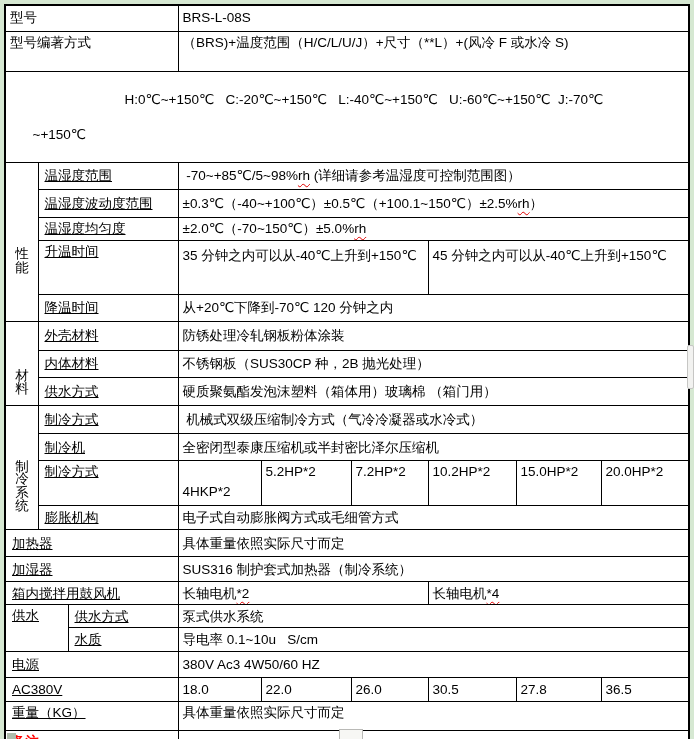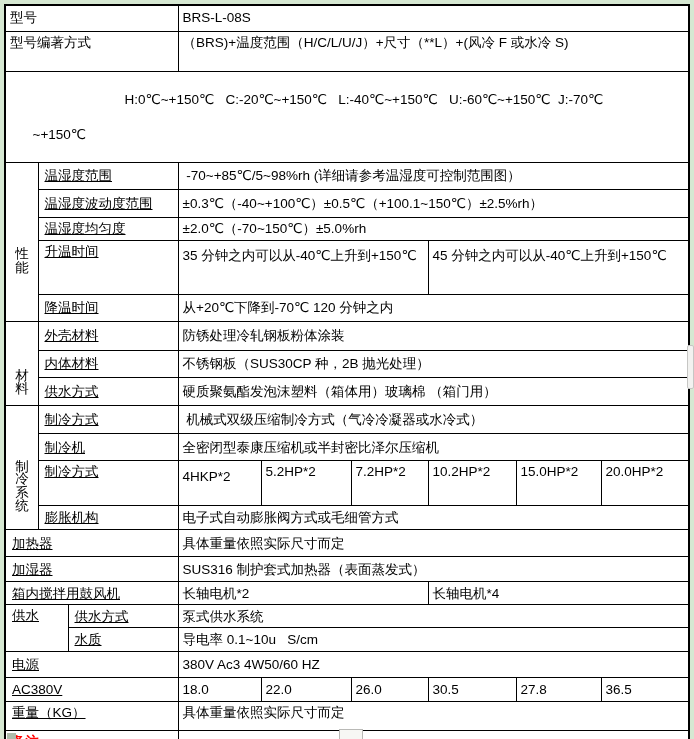--- a/index.html
+++ b/index.html
@@ -23,30 +23,31 @@
     line-height:1.3;
     padding:1px 4px;
     vertical-align:middle;
     overflow:hidden;
     white-space:pre-wrap;
     word-break:break-all;
   }
   .lbl{padding-left:6px;text-decoration:underline;}
   .ctr{text-align:left;}
   .top{vertical-align:top;padding-top:2px;}
-  .bot{vertical-align:bottom;padding-bottom:20px;}
+  .bot{vertical-align:bottom;padding-bottom:5px;}
   .vcell{text-align:center;padding:0;}
   .vlabel{
     writing-mode:vertical-rl;
     text-orientation:upright;
     letter-spacing:13px;
     margin:0 auto;
     display:inline-block;
   }
   .sp{
+    text-decoration:underline;
     text-decoration-style:wavy;
     text-decoration-color:#e00000;
     text-decoration-thickness:1px;
     text-underline-offset:3px;
   }
   .indent1{display:inline-block;margin-left:92px;}
   .red{color:#ff0000;}
   .bold{font-weight:bold;}
   
   .v-thumb{
@@ -162,21 +163,21 @@
     <td colspan="2" class="lbl">膨胀机构</td>
     <td colspan="6">电子式自动膨胀阀方式或毛细管方式</td>
   </tr>
 
   <tr style="height:27px">
     <td colspan="3" class="lbl">加热器</td>
     <td colspan="6">具体重量依照实际尺寸而定</td>
   </tr>
   <tr style="height:25px">
     <td colspan="3" class="lbl">加湿器</td>
-    <td colspan="6">SUS316 制护套式加热器（表面蒸发式）</td>
+    <td colspan="6">SUS316 制护套式加热器（制冷系统）</td>
   </tr>
 
   <tr style="height:23px">
     <td colspan="3" class="lbl">箱内搅拌用鼓风机</td>
     <td colspan="3"><span>长轴电机</span><span class="sp">*2</span></td>
     <td colspan="3"><span>长轴电机</span><span class="sp">*4</span></td>
   </tr>
 
   <tr style="height:23px">
     <td rowspan="2" colspan="2" class="lbl top">供水</td>

